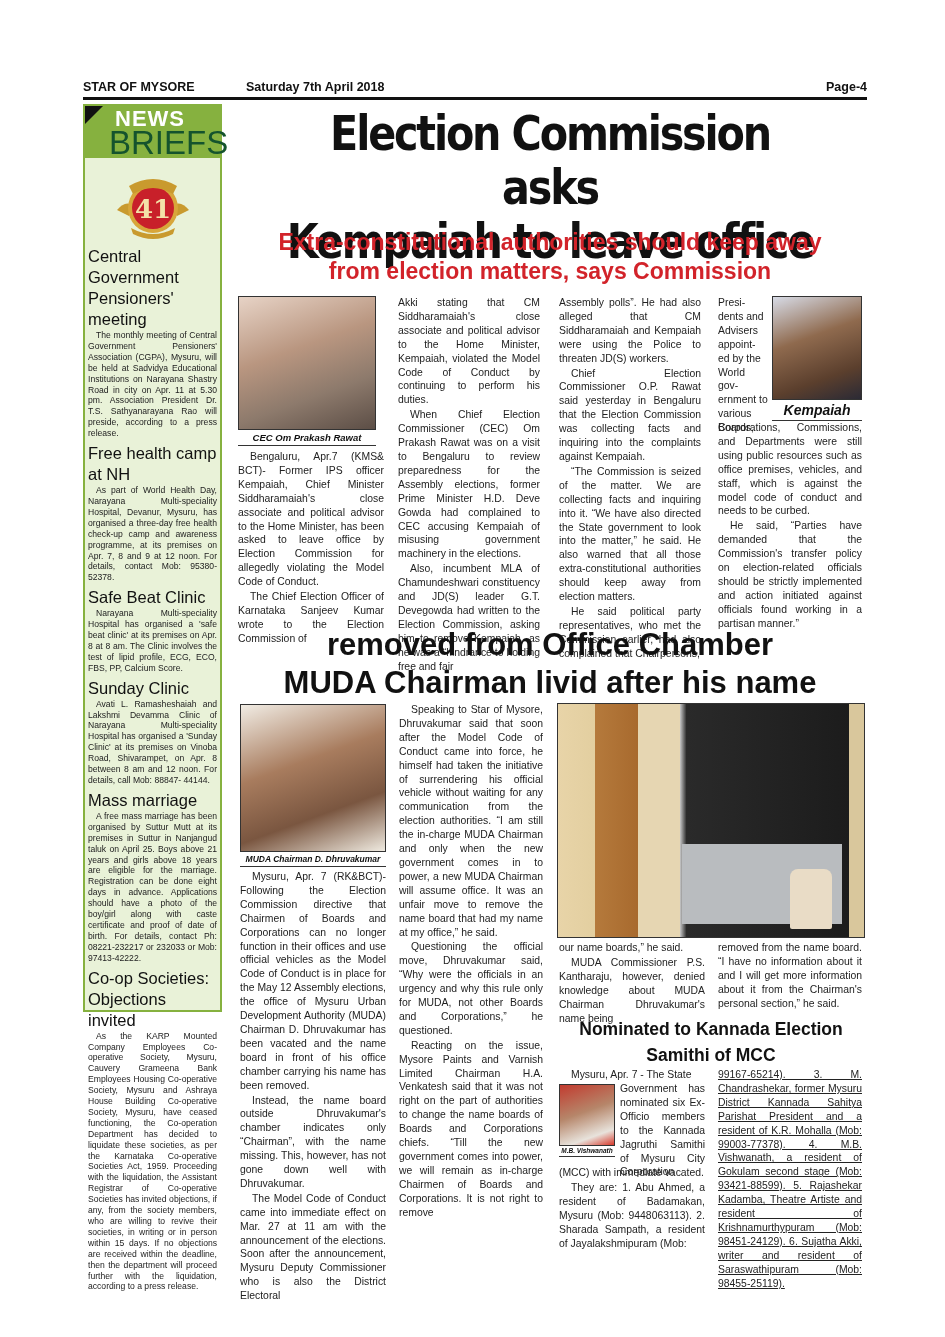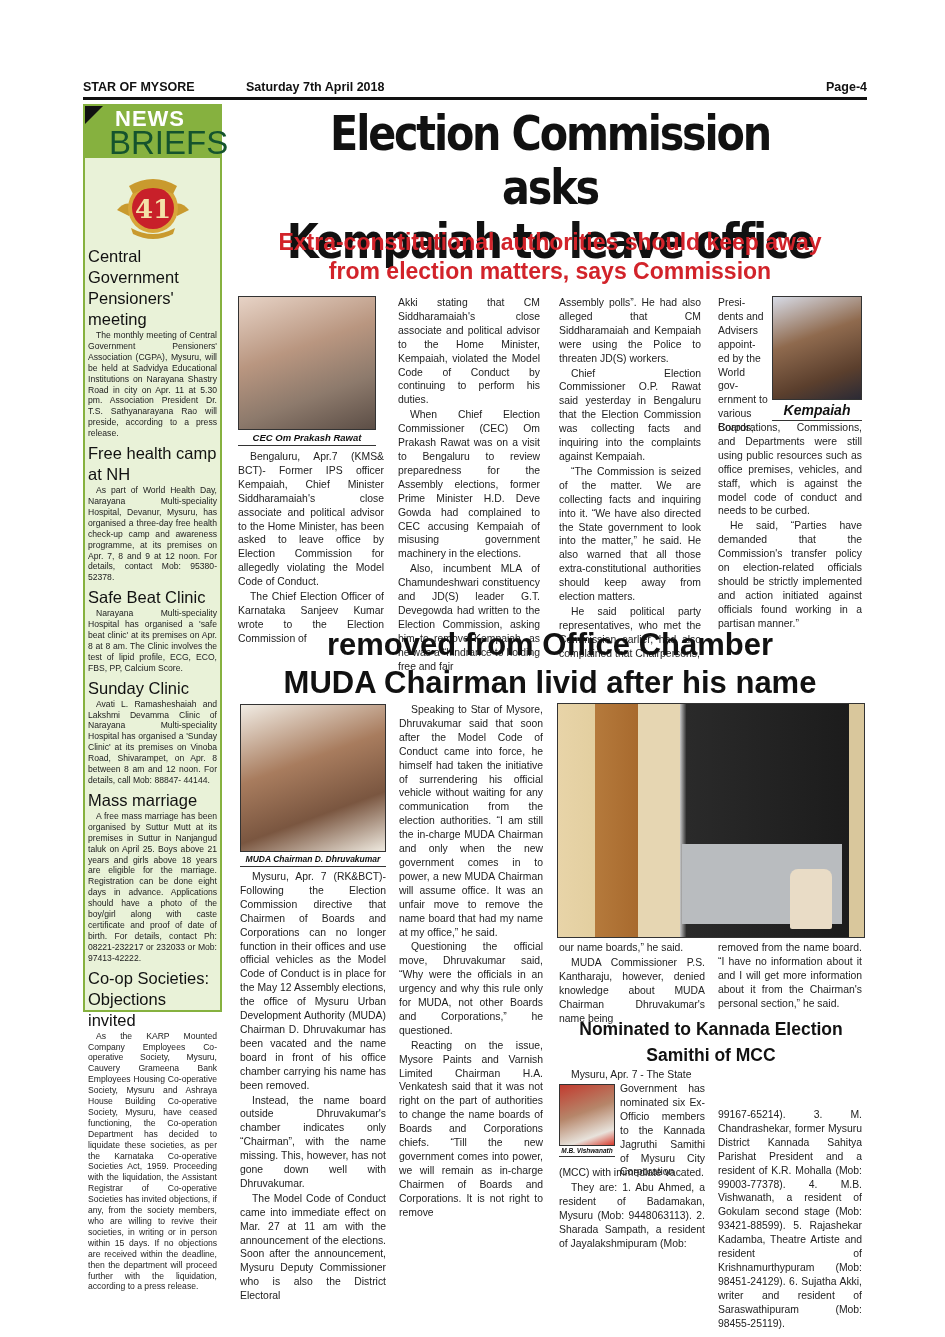--- a/index.html
+++ b/index.html
@@ -169,15 +169,15 @@
   <div class="photo" style="width:56px;height:62px;background:linear-gradient(160deg,#c23b2f 0%,#b6866a 45%,#e8e3dc 80%,#d83a2c 100%);"></div>
   <div class="cap" style="margin-top:1px;font-size:6.5px;border-bottom-width:1px;">M.B. Vishwanath</div>
 </div>
 <div class="abs col" style="left:620px;top:1082px;width:85px;">
   <p style="text-indent:0">Government has nominated six Ex-Officio members to the Kannada Jagruthi Samithi of Mysuru City Corporation</p>
 </div>
 <div class="abs col" style="left:559px;top:1166px;width:146px;">
   <p style="text-indent:0">(MCC) with immediate vacated.</p>
   <p>They are: 1. Abu Ahmed, a resident of Badamakan, Mysuru (Mob: 9448063113). 2. Sharada Sampath, a resident of Jayalakshmipuram (Mob:</p>
 </div>
-<div class="abs col" style="left:718px;top:1108px;width:144px;">
+<div class="abs col" style="left:718px;top:1068px;width:144px;text-decoration:underline;">
   <p style="text-indent:0">99167-65214). 3. M. Chandrashekar, former Mysuru District Kannada Sahitya Parishat President and a resident of K.R. Mohalla (Mob: 99003-77378). 4. M.B. Vishwanath, a resident of Gokulam second stage (Mob: 93421-88599). 5. Rajashekar Kadamba, Theatre Artiste and resident of Krishnamurthypuram (Mob: 98451-24129). 6. Sujatha Akki, writer and resident of Saraswathipuram (Mob: 98455-25119).</p>
 </div>
 
 </body></html>

